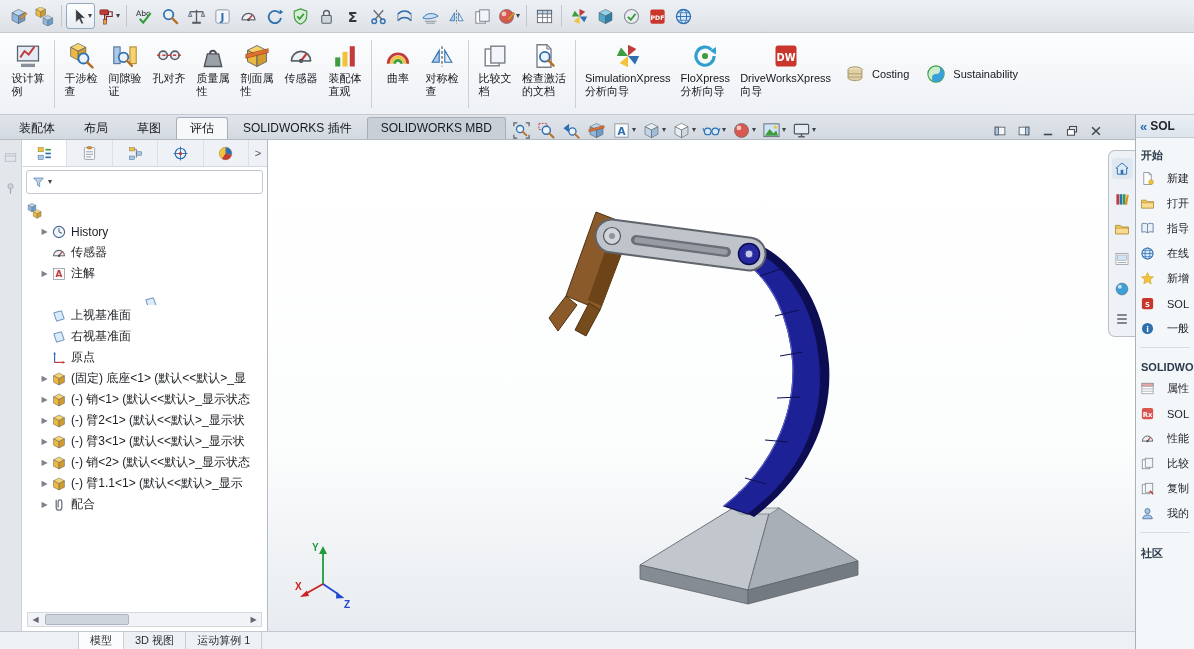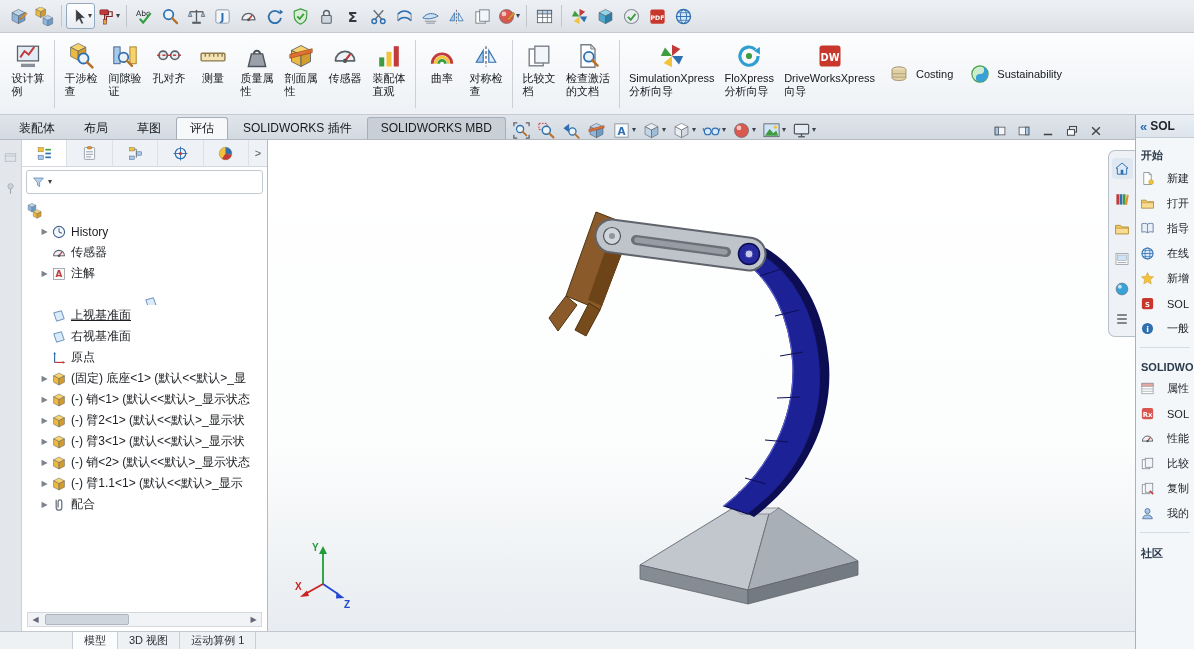--- a/index.html
+++ b/index.html
@@ -84,21 +84,21 @@
 .tp-sec{font-size:11px;font-weight:bold;color:#2b3a4a;padding:7px 5px 3px;white-space:nowrap;overflow:hidden}
 .tp-row{display:flex;align-items:center;gap:12px;padding:0 4px;height:25px}
 .tp-icon{flex:0 0 15px}
 .tp-icon .svgi{width:15px;height:15px}
 .tp-label{font-size:11px;white-space:nowrap;overflow:hidden}
 .tp-body .list-divider{height:1px;background:#d6dce3;margin:6px 4px}
 
 
 .statusbar{position:absolute;left:0;right:59px;bottom:0;height:18px;background:#eef1f4;border-top:1px solid #c2c8cf;display:flex;align-items:center;padding-left:48px;z-index:5}
 .navbtn{font-size:8px;color:#5a6068;padding:0 3px}
-.btabs{display:flex;height:100%;}
+.btabs{display:flex;height:100%;margin-left:6px}
 .btab{height:100%;display:flex;align-items:center;padding:0 11px;font-size:11px;color:#2a2e33;border-left:1px solid #c8ced5}
 .btab:last-child{border-right:1px solid #c8ced5}
 .btab.active{background:#fbfcfd}
 </style>
 </head>
 <body>
 
 <div class="app">
 
   <div class="qat">
@@ -389,33 +389,20 @@
       </div>
       <div class="rbtn">
         <span class="ric">
           <svg viewBox="0 0 20 20" class="svgi">
             <circle cx="5.8" cy="9.5" r="3" fill="#e9edf1" stroke="#5a6067" stroke-width="1.2"></circle>
             <circle cx="14.2" cy="9.5" r="3" fill="#e9edf1" stroke="#5a6067" stroke-width="1.2"></circle>
             <line x1="1.5" y1="9.5" x2="18.5" y2="9.5" stroke="#c23b3b" stroke-width="1" stroke-dasharray="2.2,1.6"></line>
           </svg>
         </span>
         <span class="rlabel">孔对齐</span>
-      </div>
-      <div class="rbtn">
-        <span class="ric">
-          <svg viewBox="0 0 20 20" class="svgi">
-            <rect x="1.5" y="8" width="17" height="5.5" rx="0.8" fill="#f3e3b6" stroke="#8d7b4a" stroke-width="1"></rect>
-            <line x1="4.5" y1="8" x2="4.5" y2="10.5" stroke="#8d7b4a"></line>
-            <line x1="7.5" y1="8" x2="7.5" y2="10.5" stroke="#8d7b4a"></line>
-            <line x1="10.5" y1="8" x2="10.5" y2="10.5" stroke="#8d7b4a"></line>
-            <line x1="13.5" y1="8" x2="13.5" y2="10.5" stroke="#8d7b4a"></line>
-            <line x1="16.5" y1="8" x2="16.5" y2="10.5" stroke="#8d7b4a"></line>
-          </svg>
-        </span>
-        <span class="rlabel">测量</span>
       </div>
       <div class="rbtn">
         <span class="ric">
           <svg viewBox="0 0 20 20" class="svgi">
             <path d="M6 8.5 h8 l2.2 9 H3.8 z" fill="#9aa1a9" stroke="#4e5359" stroke-width="1"></path>
             <path d="M7.8 8.5 a2.2 2.2 0 0 1 4.4 0" fill="none" stroke="#4e5359" stroke-width="1.4"></path>
           </svg>
         </span>
         <span class="rlabel">质量属
 性</span>
@@ -841,21 +828,21 @@
           </div>
           <div class="trow" style="padding-left: 17px; flex-direction: column;">
             <span class="arrow"></span>
             <span class="ticon">
               <svg viewBox="0 0 20 20" class="svgi">
                 <polygon points="3.5,6 13,3.5 16.5,13.5 7,16.5" fill="#d6e7f8" fill-opacity="0.85" stroke="#5b84b5" stroke-width="1.1"></polygon>
               </svg>
             </span>
             <span class="tlabel">前视基准面</span>
           </div>
-          <div class="trow" style="padding-left: 17px; text-decoration: underline;">
+          <div class="trow" style="padding-left: 17px;">
             <span class="arrow"></span>
             <span class="ticon">
               <svg viewBox="0 0 20 20" class="svgi">
                 <polygon points="3.5,6 13,3.5 16.5,13.5 7,16.5" fill="#d6e7f8" fill-opacity="0.85" stroke="#5b84b5" stroke-width="1.1"></polygon>
               </svg>
             </span>
             <span class="tlabel">上视基准面</span>
           </div>
           <div class="trow" style="padding-left: 17px;">
             <span class="arrow"></span>

